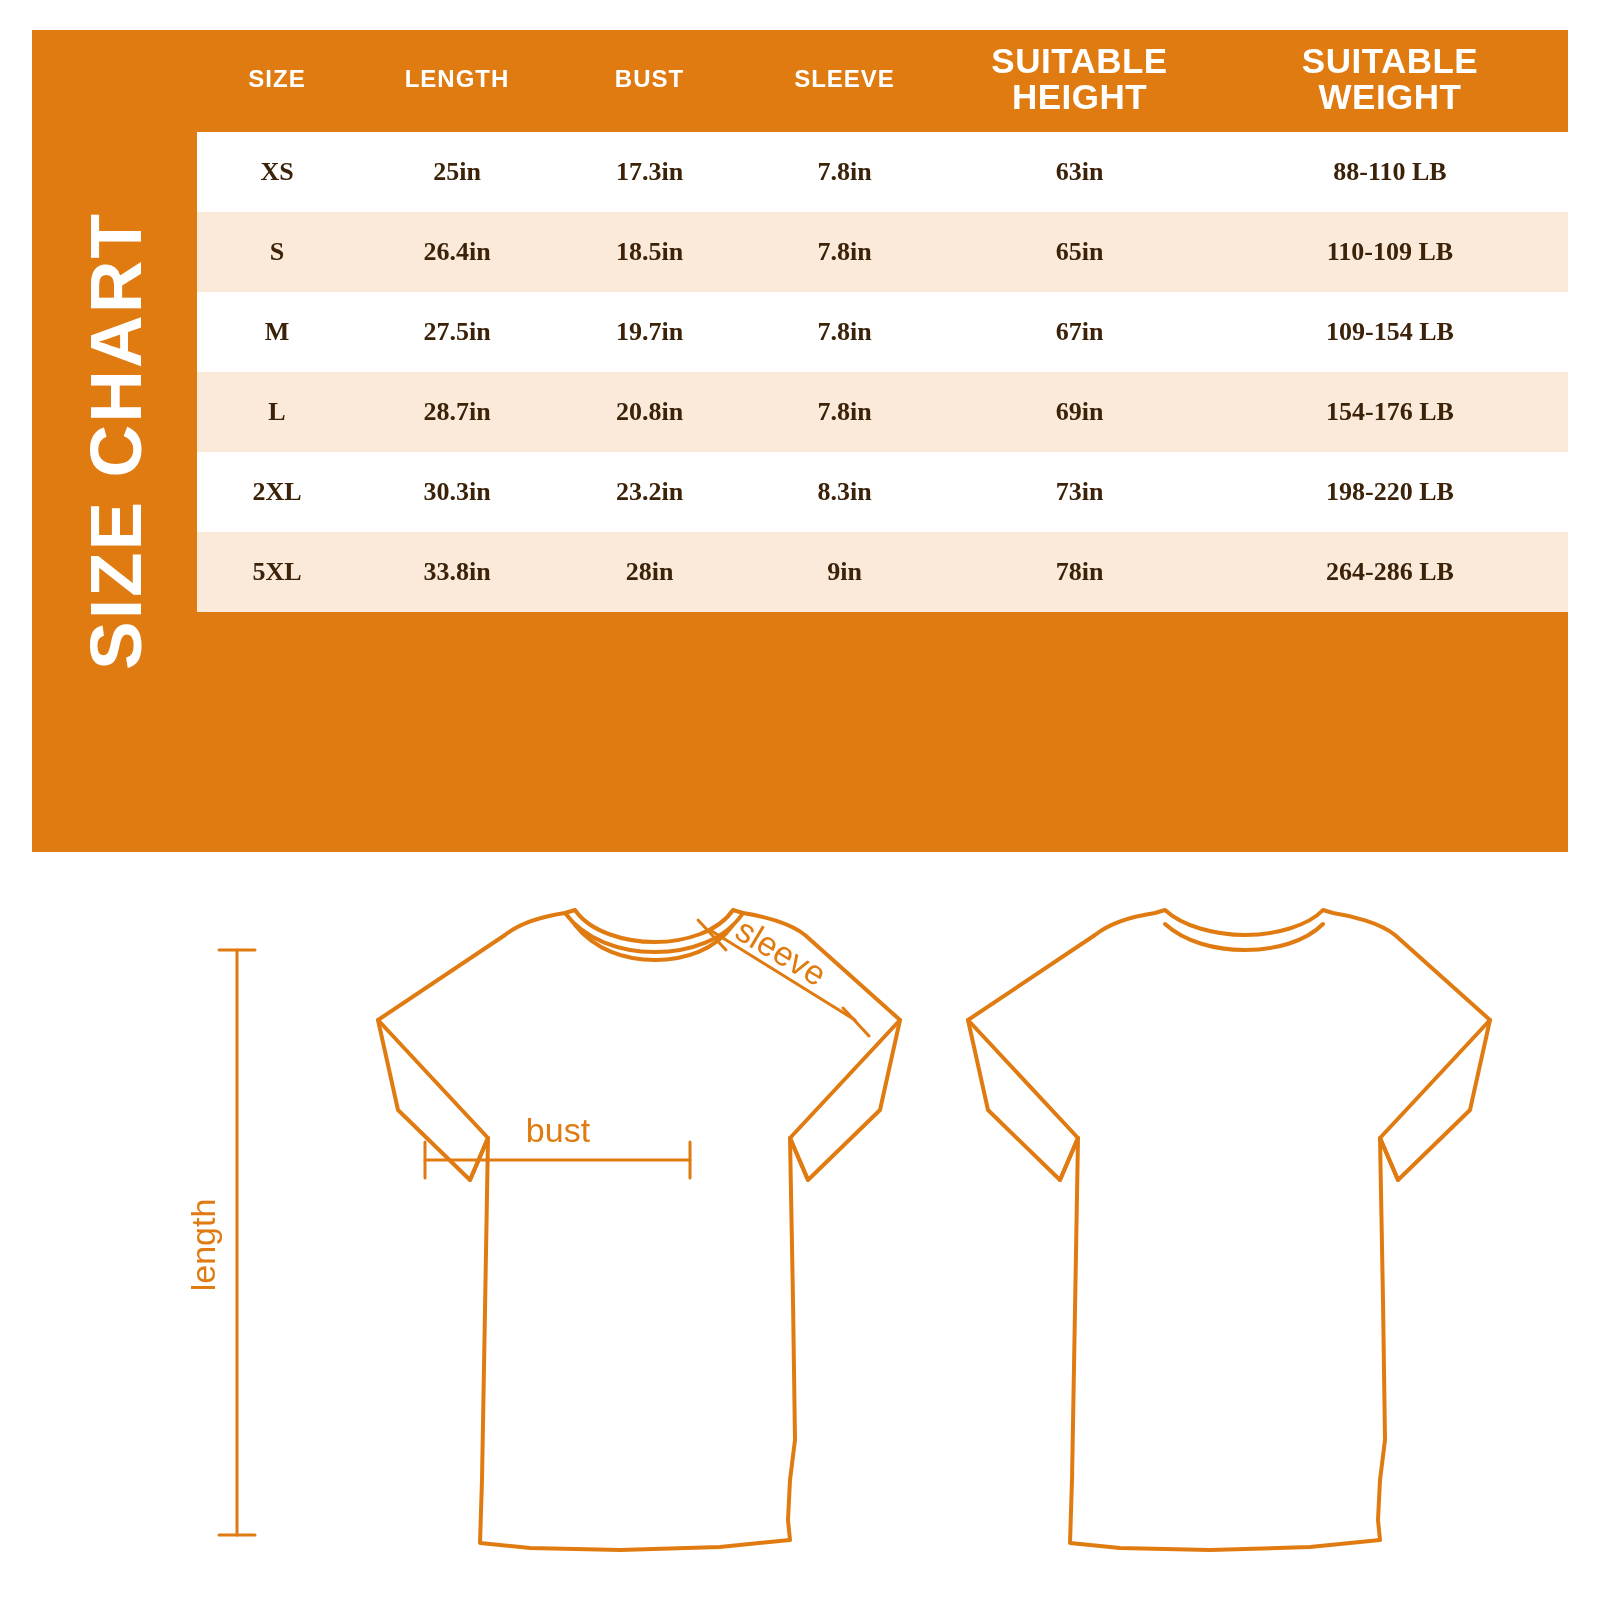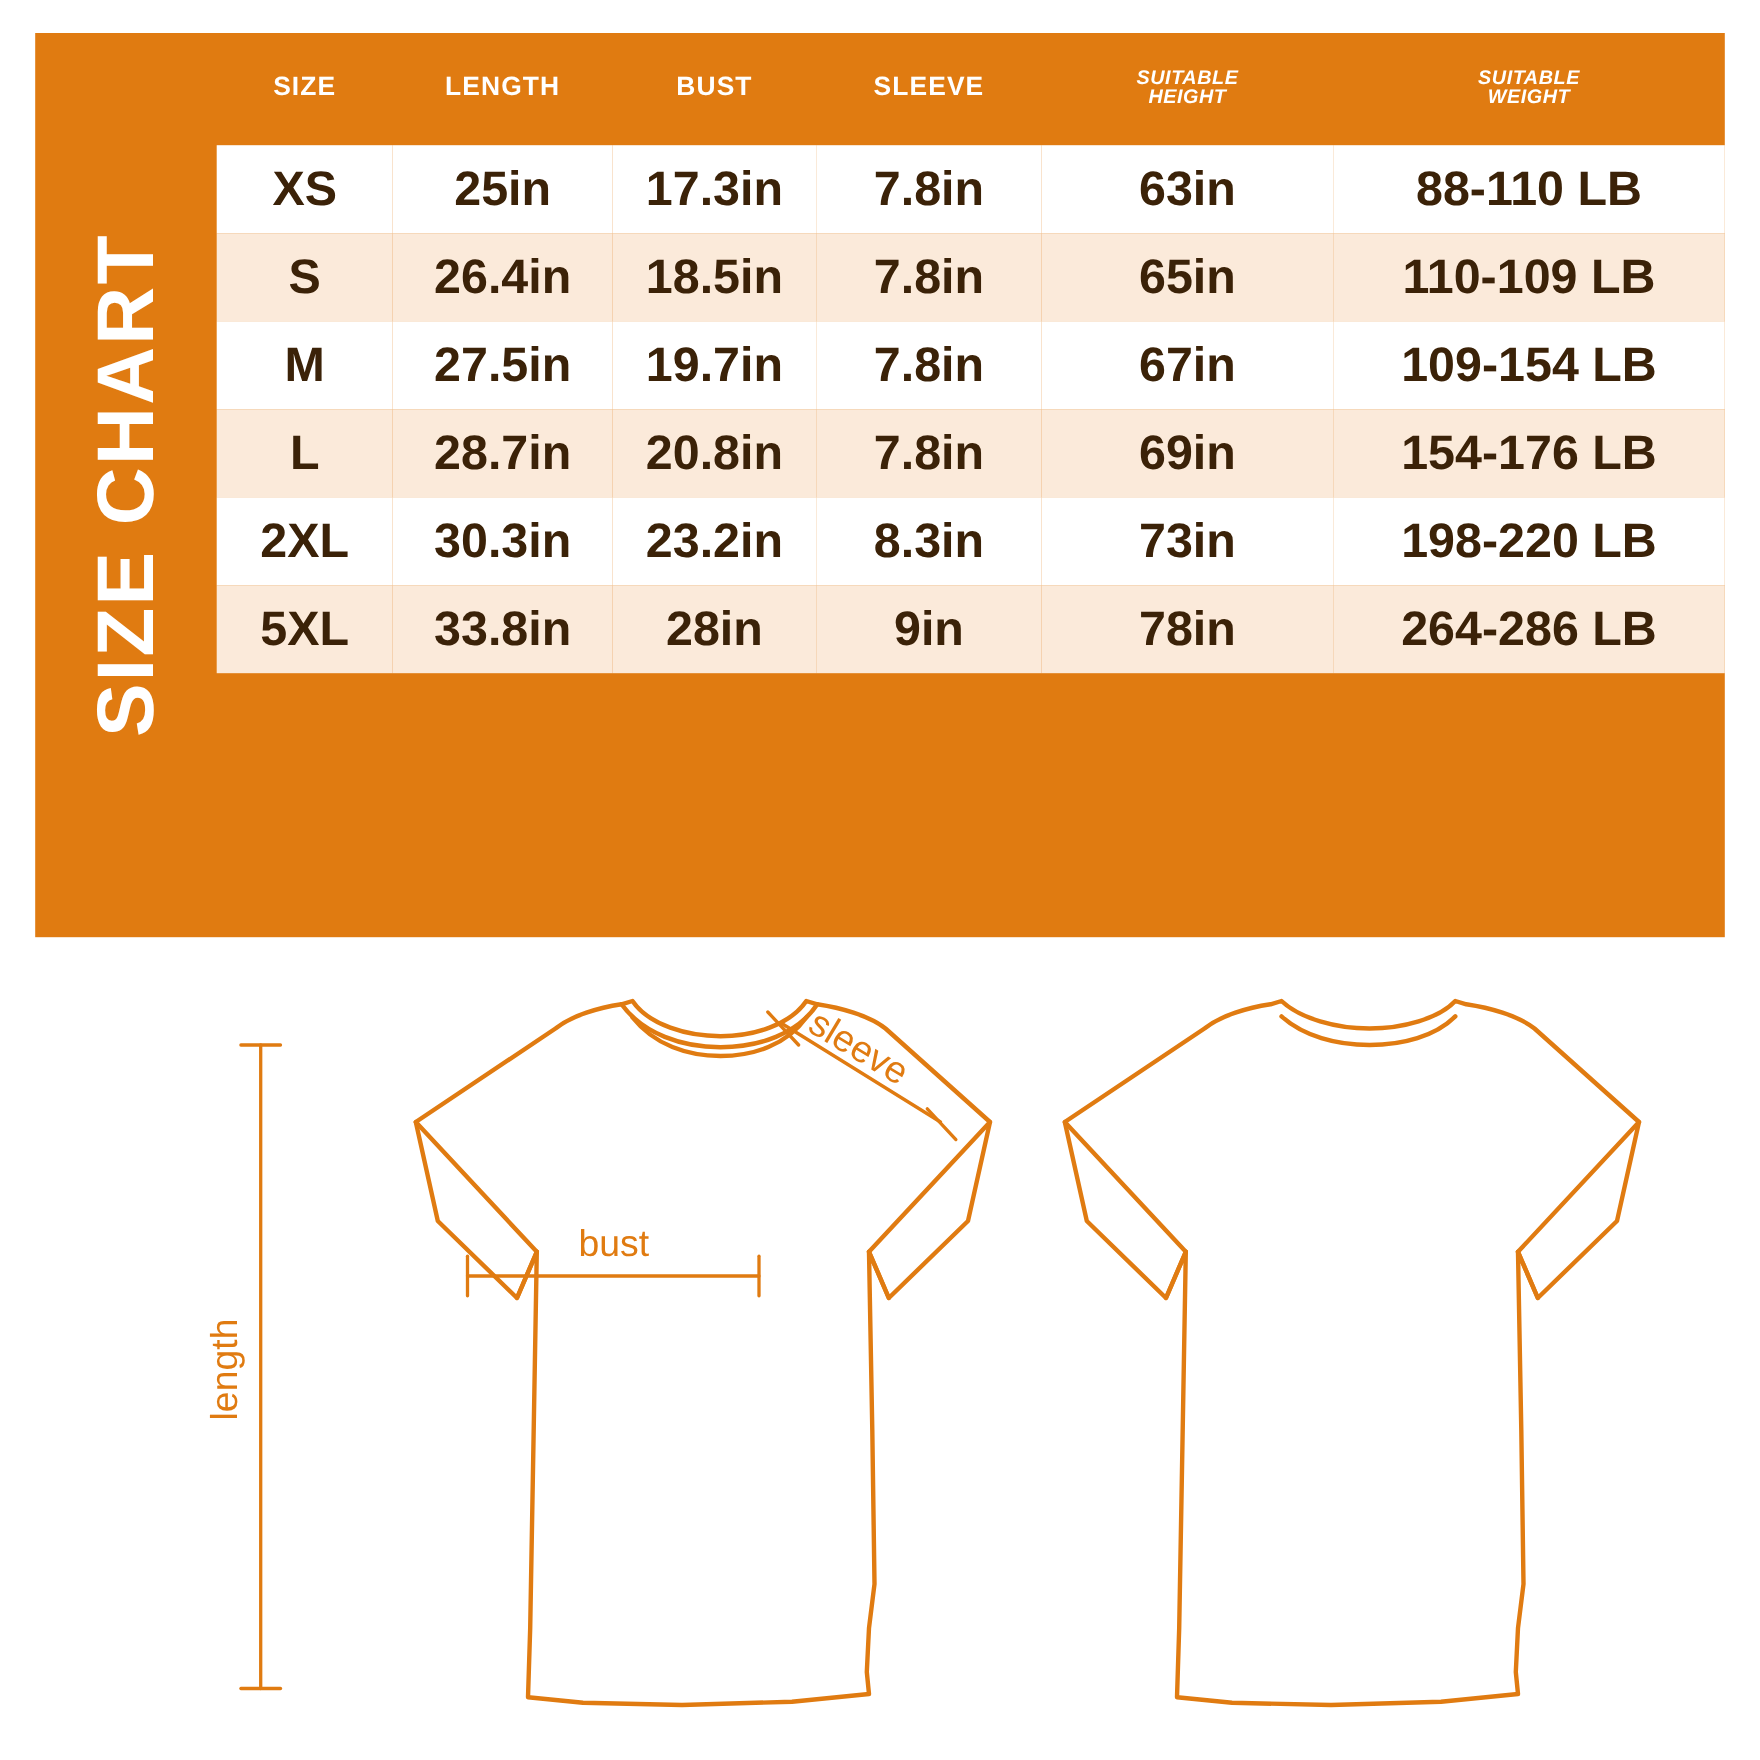--- a/index.html
+++ b/index.html
@@ -68,32 +68,31 @@
     font-size: 24px;
     font-weight: bold;
     letter-spacing: 1px;
     padding: 10px 2px 14px 2px;
     height: 78px;
     vertical-align: middle;
     line-height: 1.02;
     font-family: "Liberation Sans", sans-serif;
   }
   table.size-table th.small {
-    font-size: 18px;
+    font-size: 35px;
     letter-spacing: 0.5px;
-    font-style: italic;
   }
   table.size-table td {
     height: 78px;
     text-align: center;
     vertical-align: middle;
     color: #3B2208;
-    font-size: 44px;
+    font-size: 26px;
     font-weight: bold;
-    font-family: Liberation Sans, sans-serif;
+    font-family: Liberation Serif, serif;
   }
   tbody tr:nth-child(odd) { background: #FFFFFF; }
   tbody tr:nth-child(even) { background: #FBEADA; }
 
   col.c-size   { width: 160px; }
   col.c-length { width: 200px; }
   col.c-bust   { width: 185px; }
   col.c-sleeve { width: 205px; }
   col.c-height { width: 265px; }
   col.c-weight { width: 356px; }

